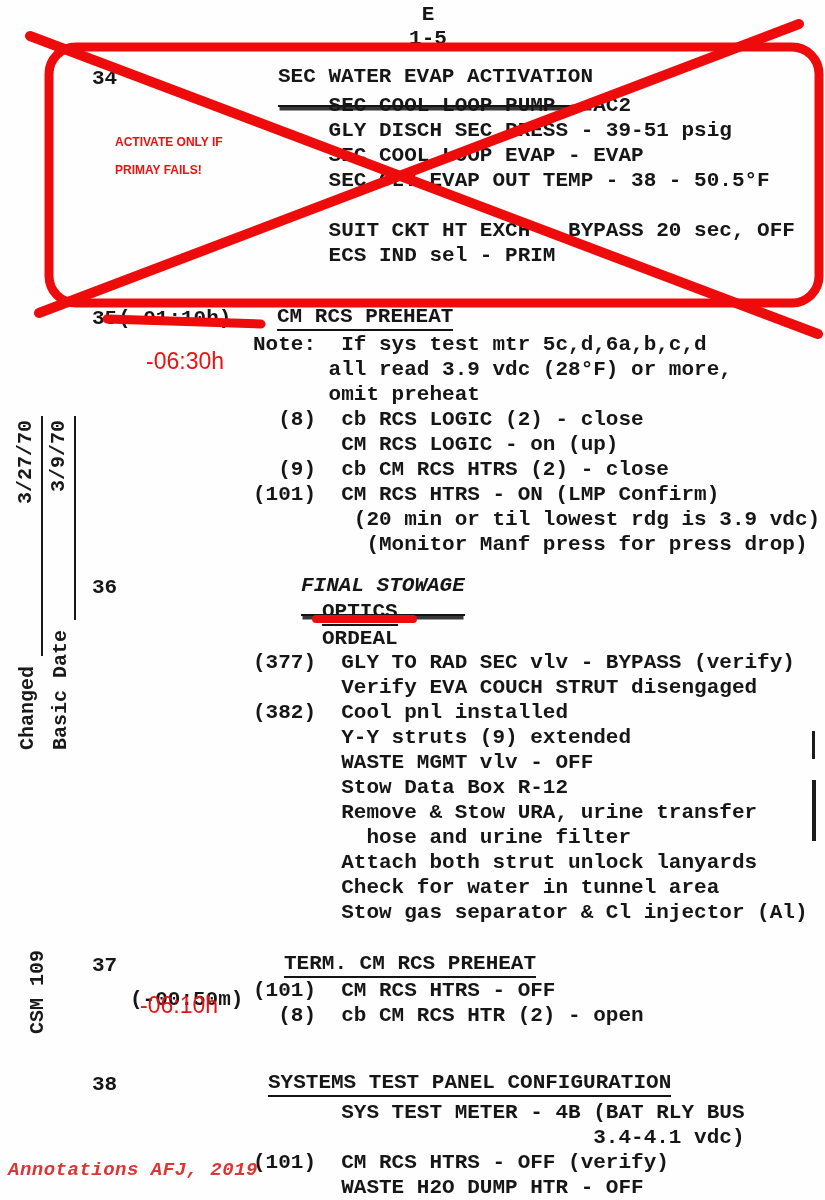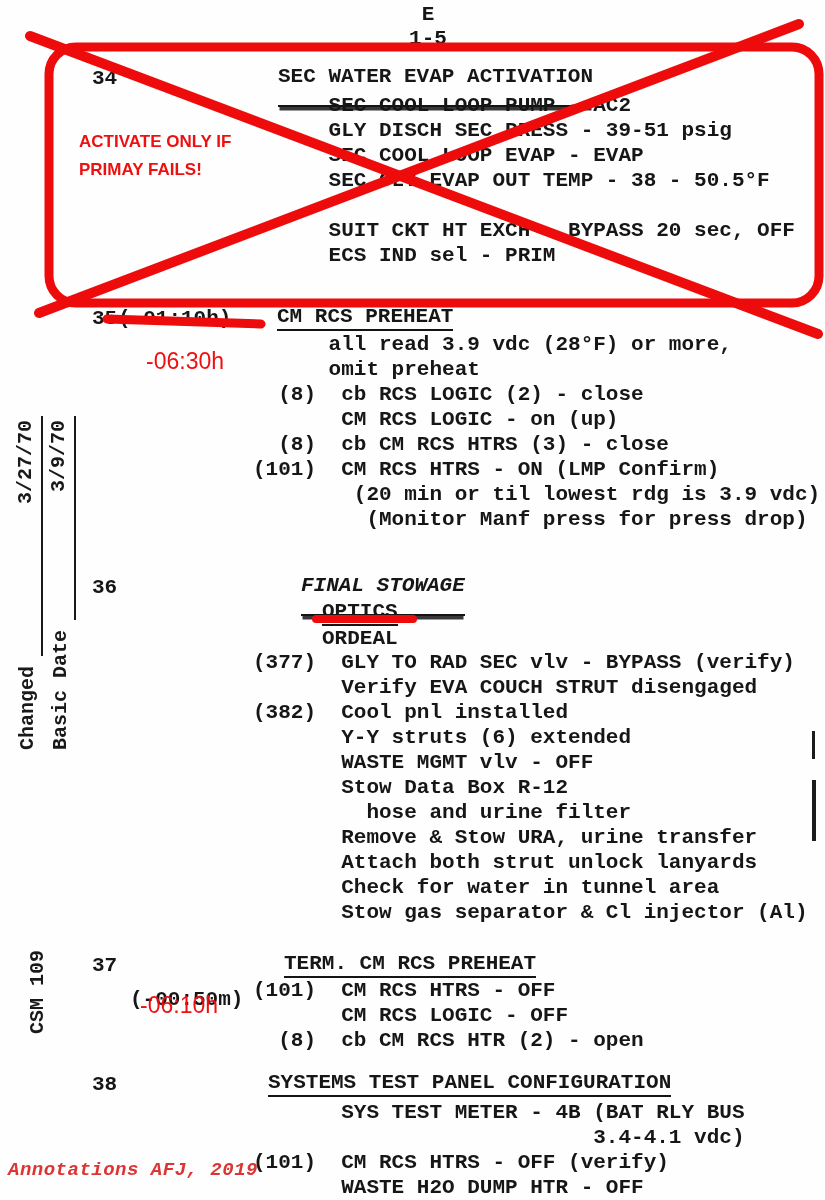--- a/index.html
+++ b/index.html
@@ -5,21 +5,21 @@
   html,body{margin:0;padding:0;background:#e8e8e8;}
   .page{position:relative;width:825px;height:1200px;background:#fefefe;overflow:hidden;
         font-family:"Liberation Mono",monospace;color:#161616;}
   .t{position:absolute;white-space:pre;font:bold 21px/25px "Liberation Mono",monospace;color:#161616;}
   .lines{position:absolute;left:253px;}
   .line{height:25px;white-space:pre;font:bold 21px/25px "Liberation Mono",monospace;color:#161616;}
   .u1{border-bottom:2.5px solid #141414;padding-bottom:1px;}
   .u2{border-bottom:2.5px solid #141414;padding-bottom:17px;box-shadow:0 5px 0 -1.5px #383838;}
   .hdr{position:absolute;text-align:center;}
   .red-sans{position:absolute;font-family:"Liberation Sans",sans-serif;color:#ee1010;}
-  .warn{font-weight:bold;font-size:17px;line-height:28px;letter-spacing:0px;}
+  .warn{font-weight:bold;font-size:12px;line-height:28px;letter-spacing:0px;margin-left:36px;}
   .rtime{font-size:23px;font-weight:normal;}
   .credit{position:absolute;left:8px;top:1159px;font:italic 600 19px "Liberation Mono",monospace;
           color:#dd3434;letter-spacing:0.5px;}
   .rot{position:absolute;left:10px;top:750px;width:334px;transform:rotate(-90deg);
        transform-origin:0 0;}
   .mline{display:flex;align-items:flex-end;font:bold 20px/31px "Liberation Mono",monospace;color:#191919;}
   .dline{flex:1;border-bottom:2px solid #191919;text-align:right;padding-right:4px;margin-left:10px;}
   .csm{position:absolute;left:26px;top:1034px;transform:rotate(-90deg);transform-origin:0 0;
        font:bold 20px "Liberation Mono",monospace;color:#191919;white-space:pre;}
   .cbar{position:absolute;background:#1c1c1c;}
@@ -42,54 +42,54 @@
     <div class="line">      SEC GLY EVAP OUT TEMP - 38 - 50.5°F</div>
     <div class="line"></div>
     <div class="line">      SUIT CKT HT EXCH - BYPASS 20 sec, OFF</div>
     <div class="line">      ECS IND sel - PRIM</div>
   </div>
 
   <div class="t" style="left:92px;top:306px;">35</div>
   <div class="t" style="left:118px;top:306px;">(-01:10h)</div>
   <div class="t" style="left:277px;top:304px;"><span class="u1">CM RCS PREHEAT</span></div>
   <div class="lines" style="top:332px;">
+    <div class="line">Note:  If sys test mtr 5c,d,6a,b,c,d</div>
     <div class="line">      all read 3.9 vdc (28°F) or more,</div>
     <div class="line">      omit preheat</div>
     <div class="line">  (8)  cb RCS LOGIC (2) - close</div>
     <div class="line">       CM RCS LOGIC - on (up)</div>
-    <div class="line">  (8)  cb CM RCS HTRS (3) - close</div>
+    <div class="line">  (9)  cb CM RCS HTRS (2) - close</div>
     <div class="line">(101)  CM RCS HTRS - ON (LMP Confirm)</div>
     <div class="line">        (20 min or til lowest rdg is 3.9 vdc)</div>
     <div class="line">         (Monitor Manf press for press drop)</div>
   </div>
 
   <div class="t" style="left:92px;top:575px;">36</div>
   <div class="t" style="left:301px;top:573px;font-style:italic;"><span class="u2">FINAL STOWAGE</span></div>
   <div class="t" style="left:322px;top:599px;"><span class="u1">OPTICS</span></div>
   <div class="t" style="left:322px;top:626px;">ORDEAL</div>
   <div class="lines" style="top:650px;">
     <div class="line">(377)  GLY TO RAD SEC vlv - BYPASS (verify)</div>
     <div class="line">       Verify EVA COUCH STRUT disengaged</div>
     <div class="line">(382)  Cool pnl installed</div>
-    <div class="line">       Y-Y struts (6) extended</div>
+    <div class="line">       Y-Y struts (9) extended</div>
     <div class="line">       WASTE MGMT vlv - OFF</div>
     <div class="line">       Stow Data Box R-12</div>
+    <div class="line">       Remove &amp; Stow URA, urine transfer</div>
     <div class="line">         hose and urine filter</div>
-    <div class="line">       Remove &amp; Stow URA, urine transfer</div>
     <div class="line">       Attach both strut unlock lanyards</div>
     <div class="line">       Check for water in tunnel area</div>
     <div class="line">       Stow gas separator &amp; Cl injector (Al)</div>
   </div>
 
   <div class="t" style="left:92px;top:953px;">37</div>
   <div class="t" style="left:130px;top:953px;margin-top:34px;">(-00:50m)</div>
   <div class="t" style="left:284px;top:951px;"><span class="u1">TERM. CM RCS PREHEAT</span></div>
   <div class="lines" style="top:978px;">
     <div class="line">(101)  CM RCS HTRS - OFF</div>
-    <div class="line">       CM RCS LOGIC - OFF</div>
     <div class="line">  (8)  cb CM RCS HTR (2) - open</div>
   </div>
 
   <div class="t" style="left:92px;top:1072px;">38</div>
   <div class="t" style="left:268px;top:1070px;"><span class="u1">SYSTEMS TEST PANEL CONFIGURATION</span></div>
   <div class="lines" style="top:1100px;">
     <div class="line">       SYS TEST METER - 4B (BAT RLY BUS</div>
     <div class="line">                           3.4-4.1 vdc)</div>
     <div class="line">(101)  CM RCS HTRS - OFF (verify)</div>
     <div class="line">       WASTE H2O DUMP HTR - OFF</div>

